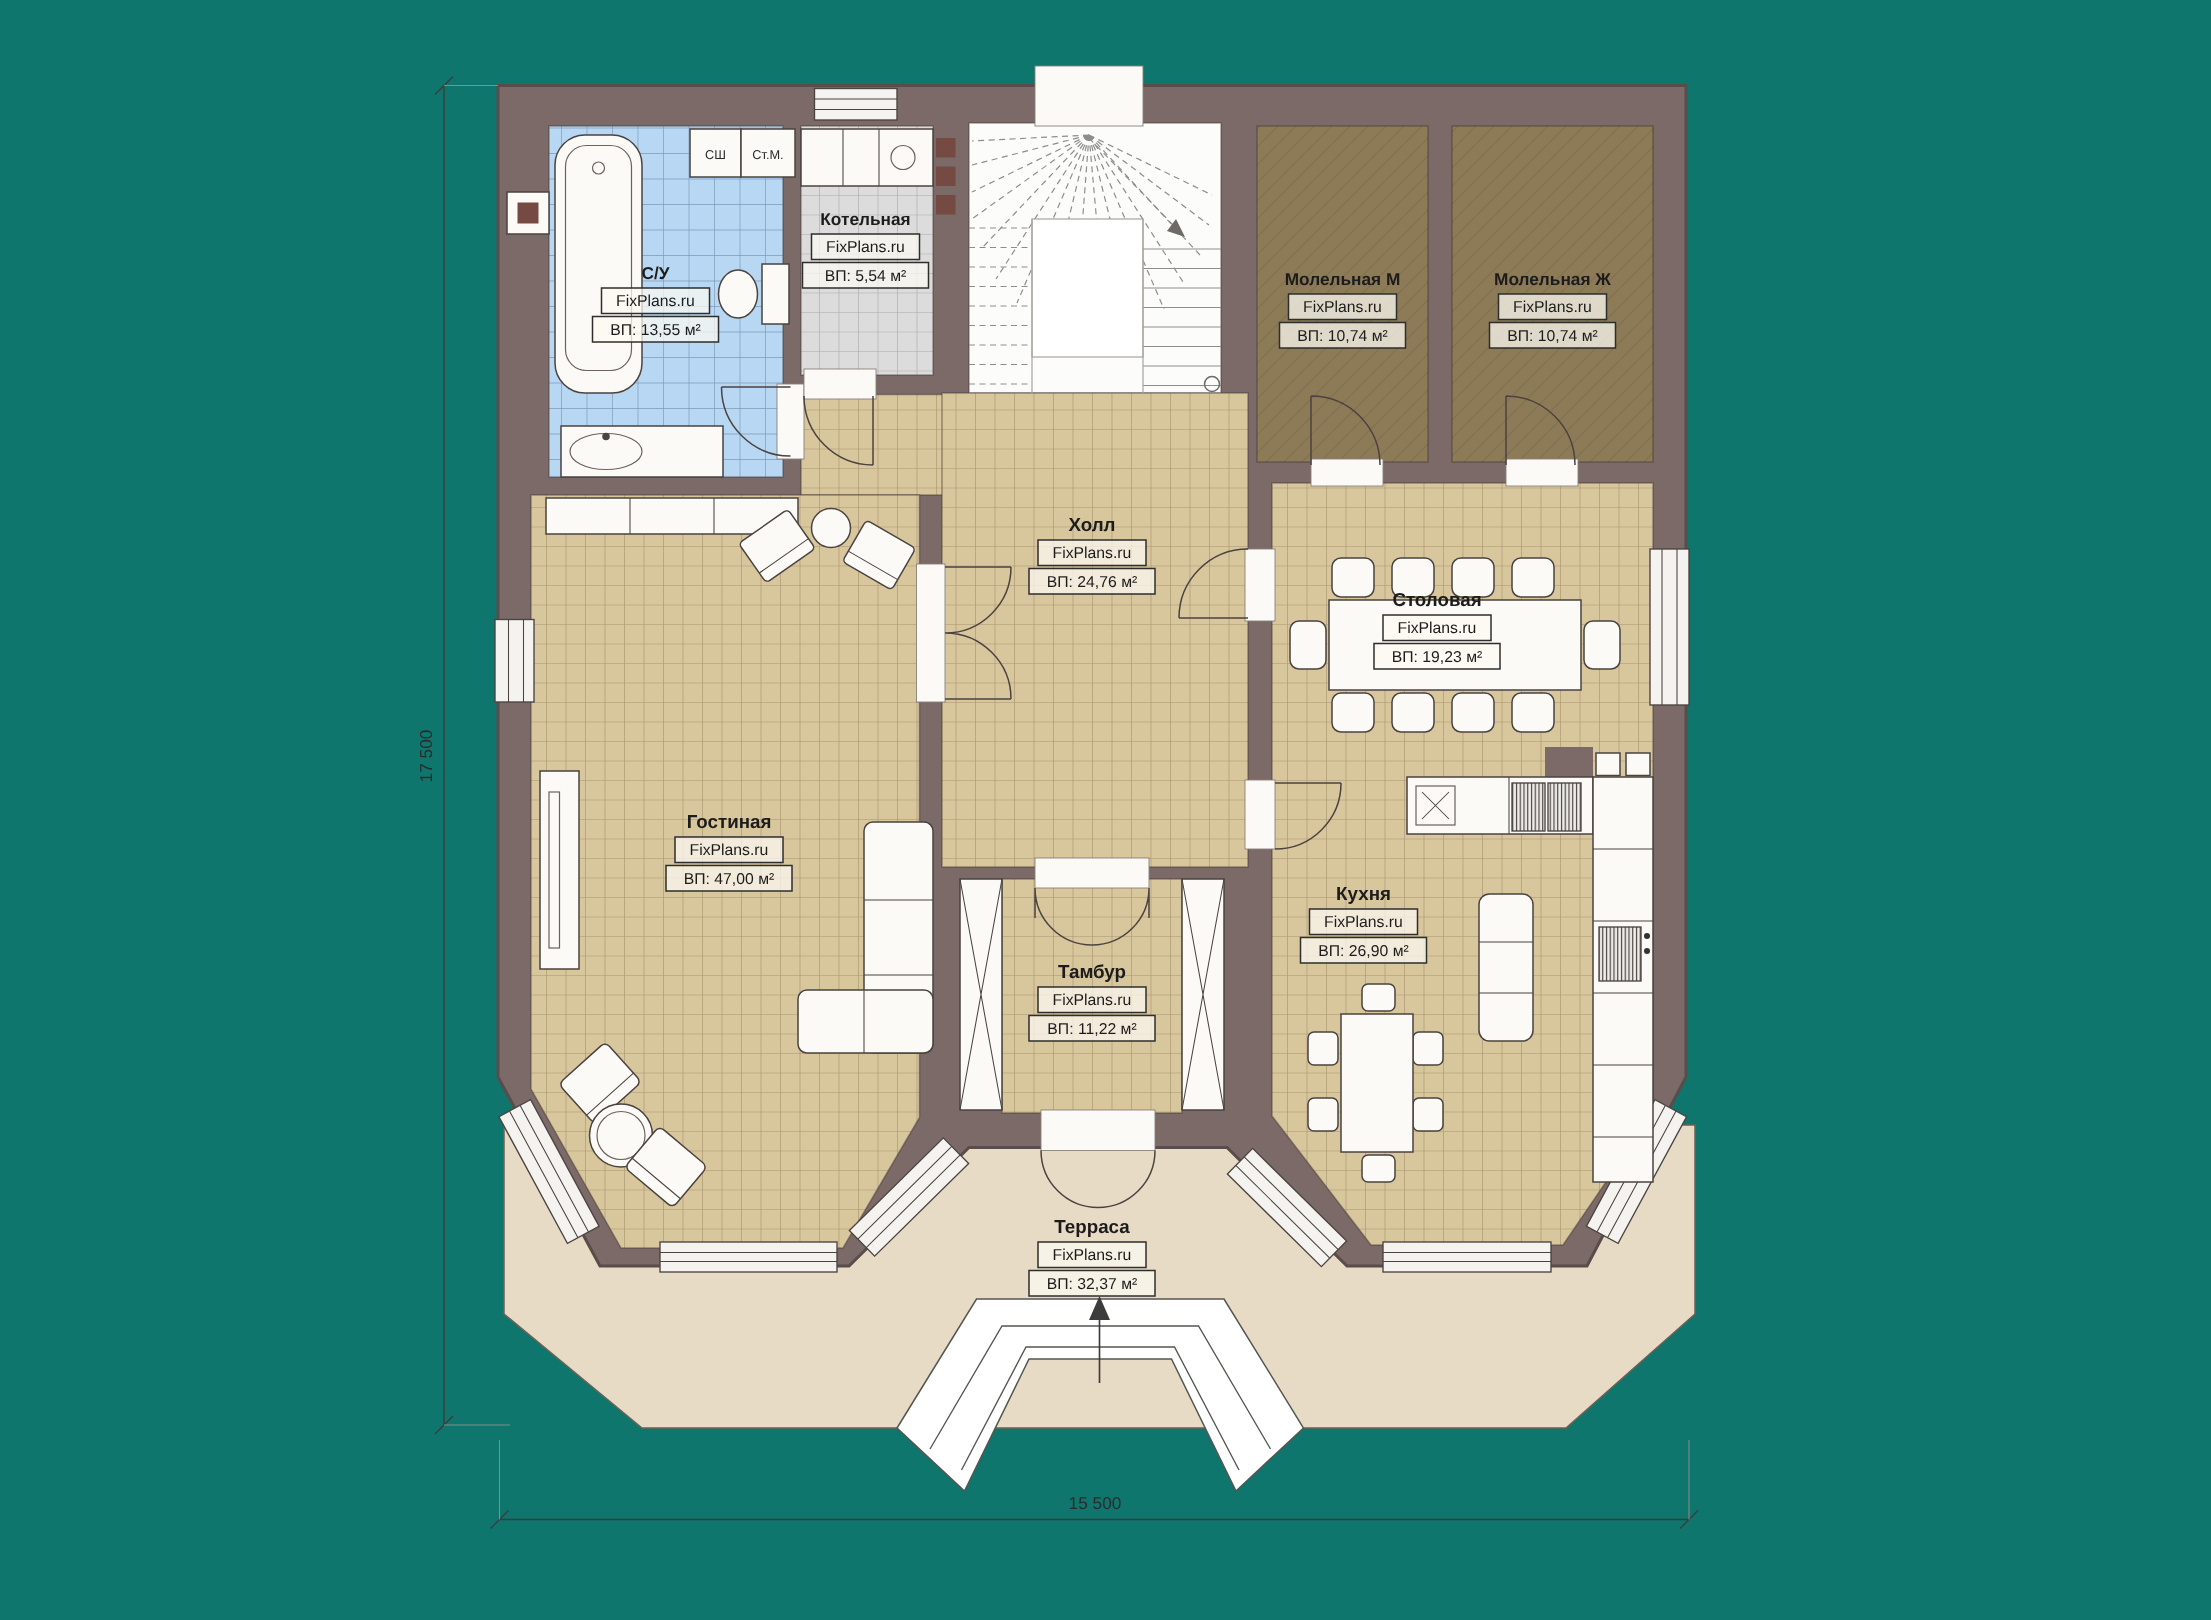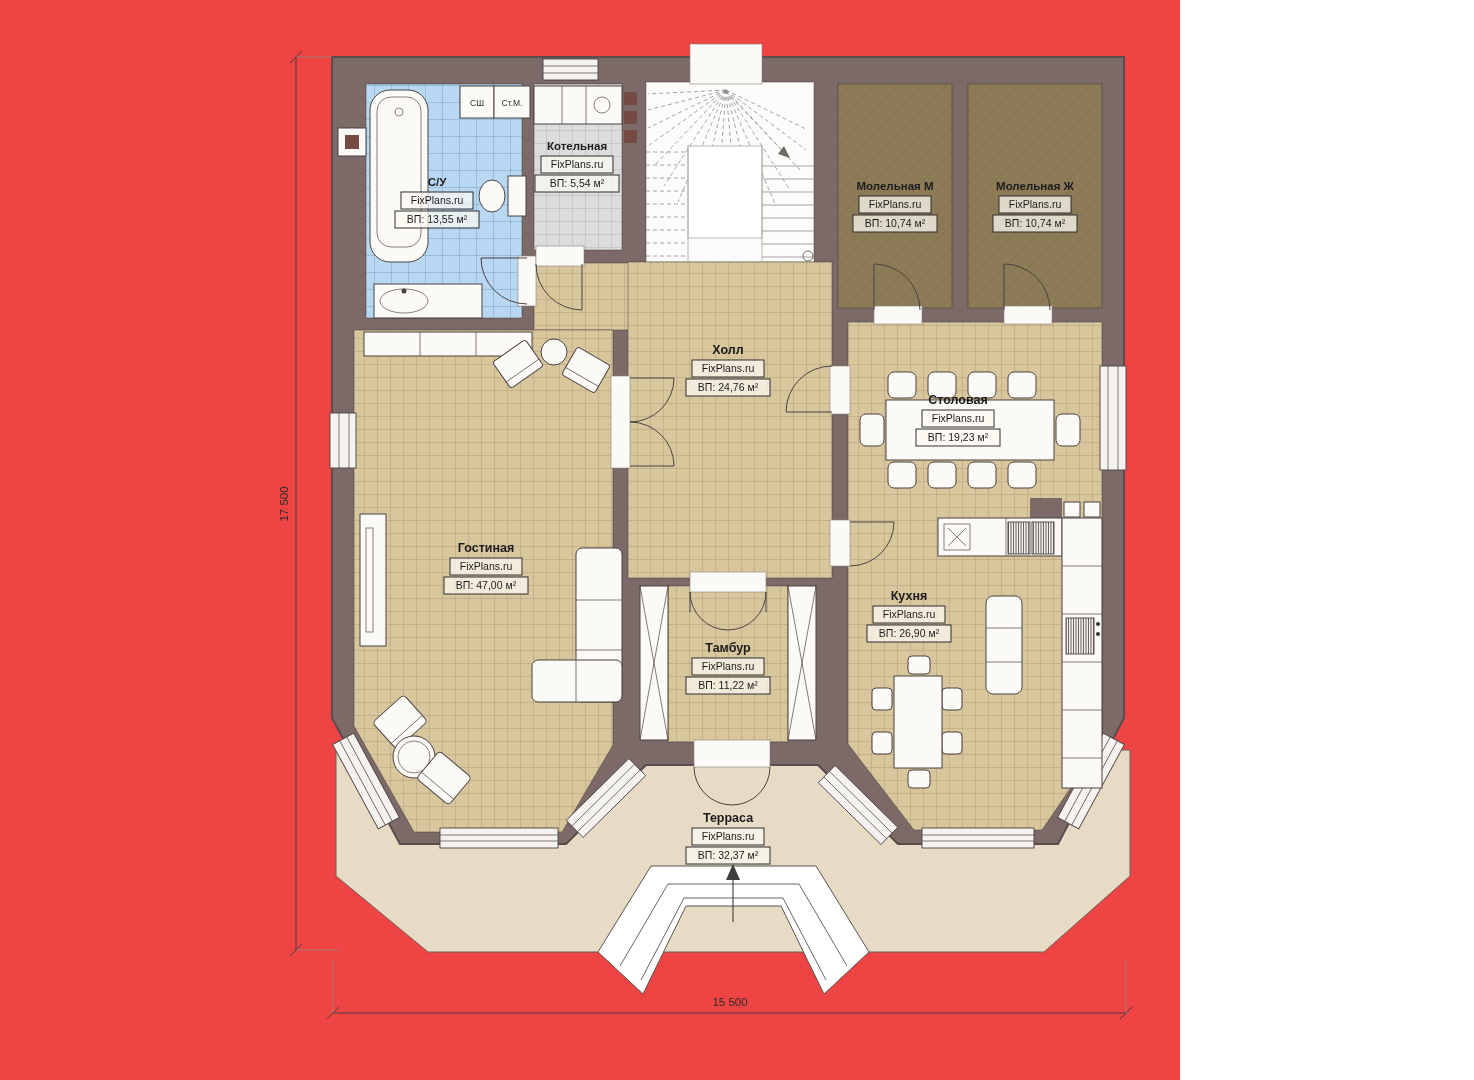--- a/index.html
+++ b/index.html
@@ -1,16 +1,16 @@
 <!DOCTYPE html>
 <html><head>
 <meta charset="utf-8">
 <style>
   html,body{margin:0;padding:0;background:#ffffff;}
-  .canvas{position:relative;width:1180px;height:1080px;background:#ef4444;overflow:hidden;
+  .canvas{position:relative;width:1474px;height:1080px;background:#0f766e;overflow:hidden;
           font-family:"Liberation Sans",sans-serif;}
   svg{display:block;}
   .furn{fill:#fbfaf7;stroke:#4b4340;stroke-width:1;}
   .furn2{fill:#fbfaf7;stroke:#6b625c;stroke-width:0.8;}
   .door{fill:none;stroke:#4b4340;stroke-width:1;}
   .opening{fill:#fbfaf7;stroke:#8a8178;stroke-width:0.6;}
   .win{fill:#f4f3ef;stroke:#4b4340;stroke-width:0.9;}
   .winline{stroke:#4b4340;stroke-width:0.7;fill:none;}
   .floorline{stroke:rgba(60,50,45,0.45);stroke-width:1;}
   .rname{font:bold 12.5px "Liberation Sans",sans-serif;fill:#1c1c1c;text-anchor:middle;}

